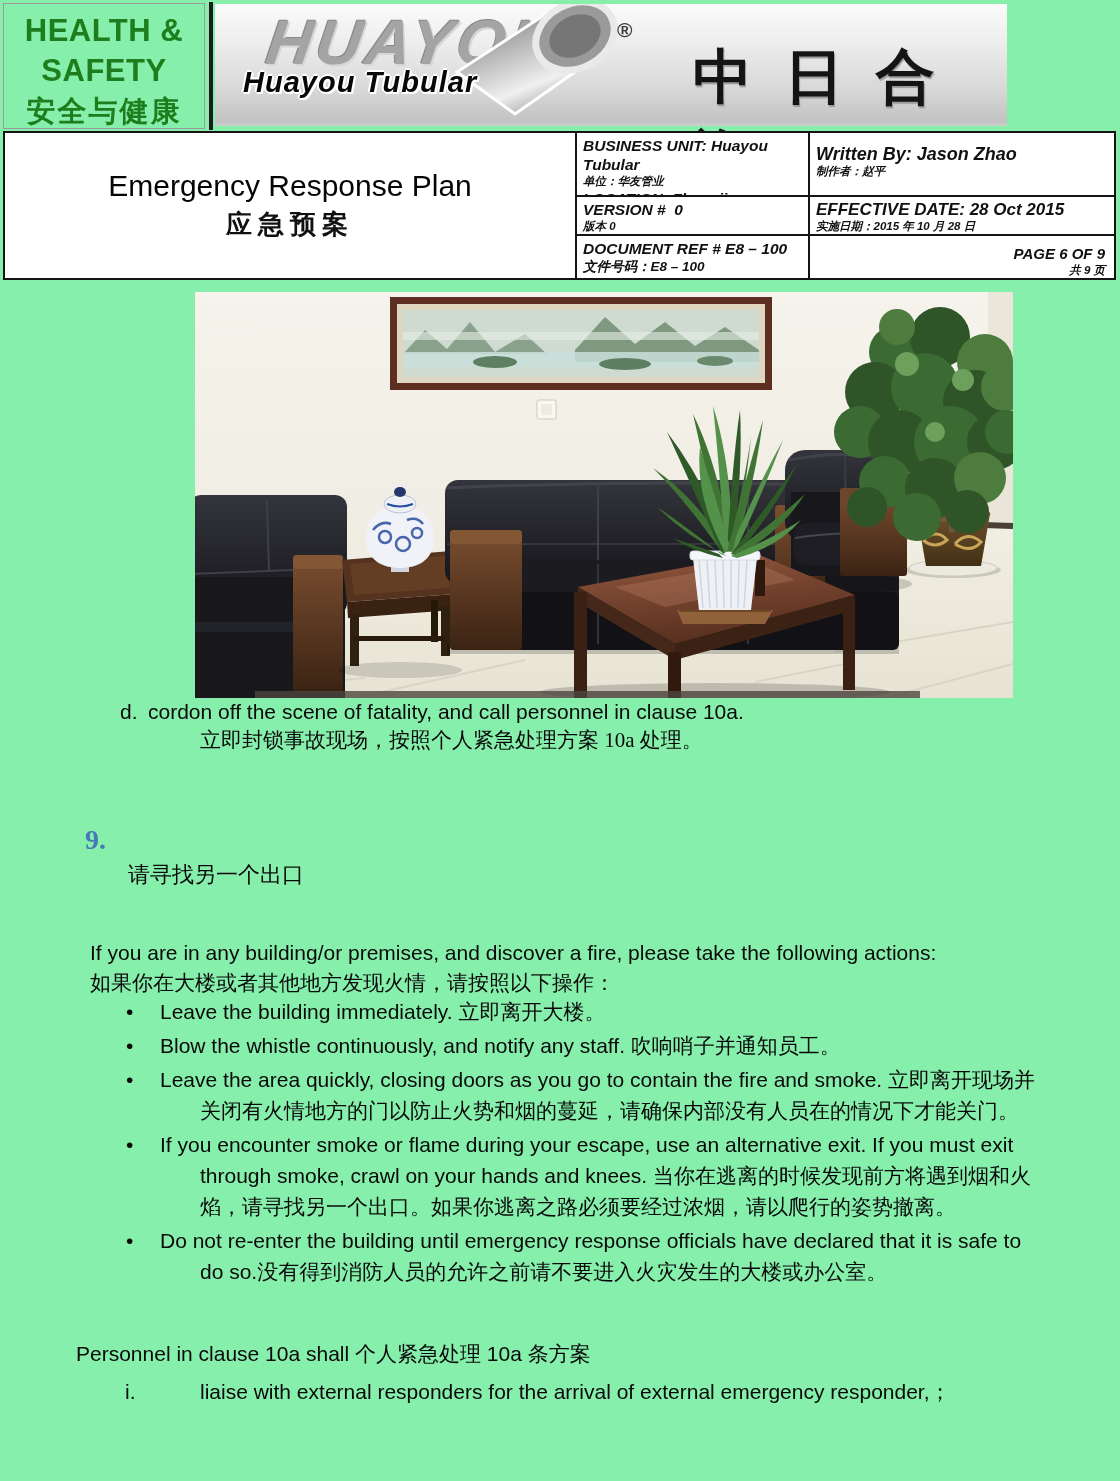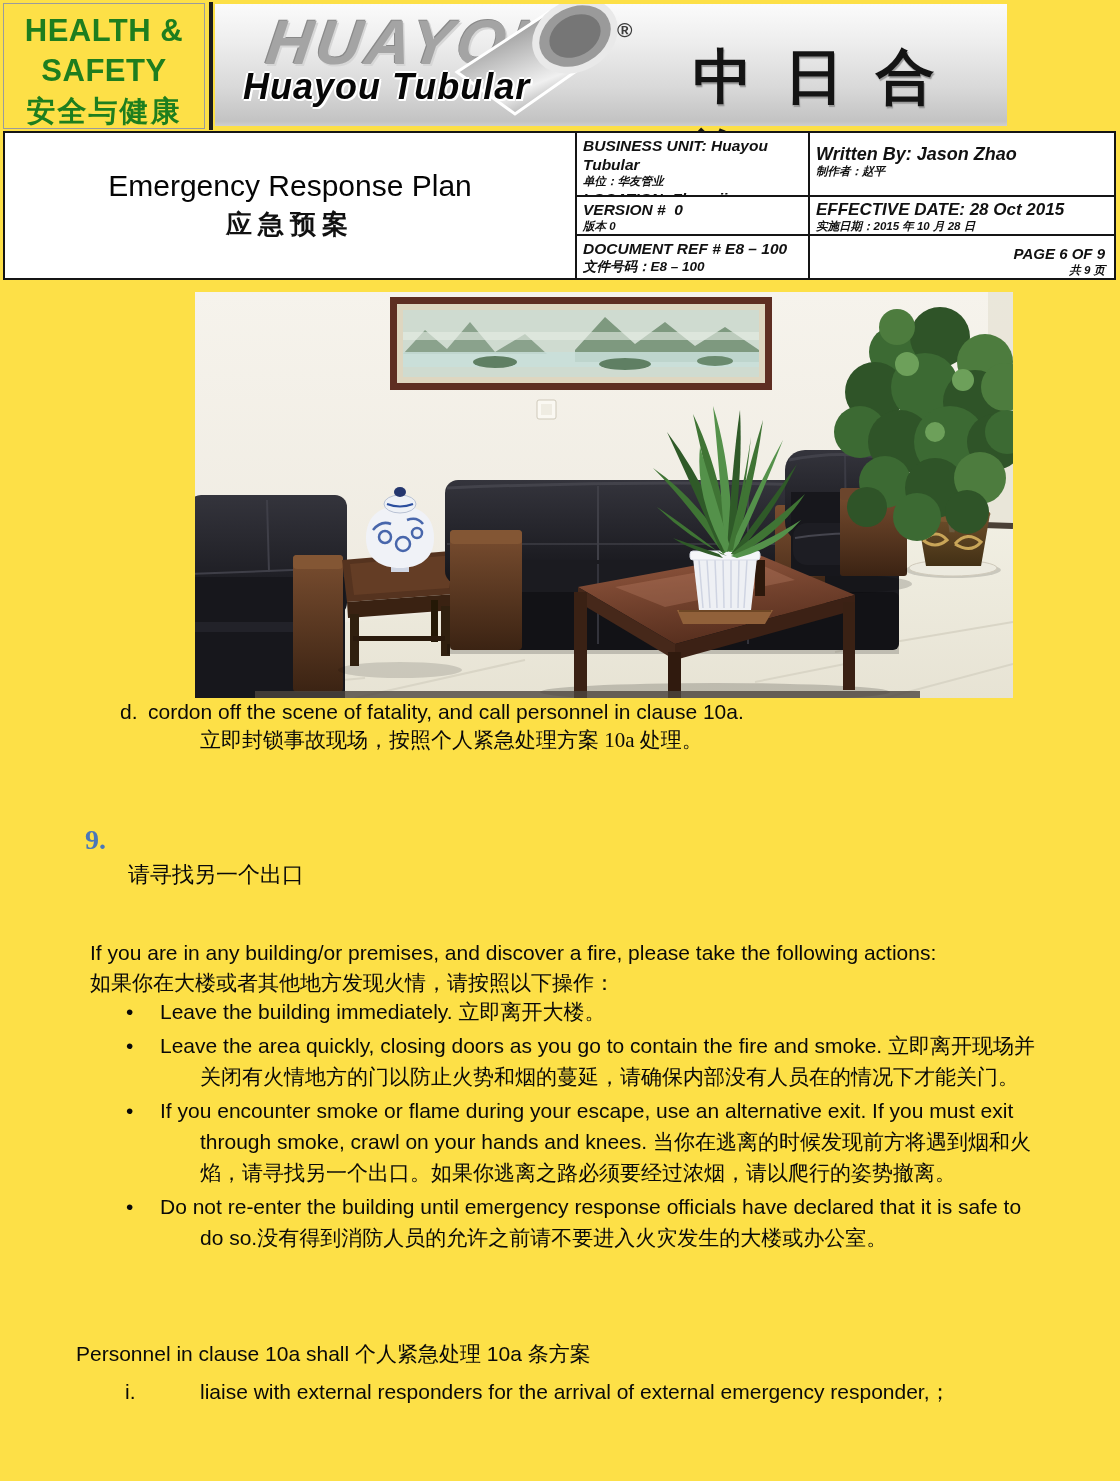--- a/index.html
+++ b/index.html
@@ -1,32 +1,32 @@
 <!DOCTYPE html>
 <html><head>
 <meta charset="utf-8">
 <style>
   html,body{margin:0;padding:0;background:#ffffff;}
-  .page{position:relative;width:1120px;height:1481px;background:#fde047;
+  .page{position:relative;width:1120px;height:1481px;background:#86efac;
         font-family:"Liberation Sans",sans-serif;color:#111;overflow:hidden;}
   .abs{position:absolute;}
 
   
   .hs-box{left:3px;top:3px;width:202px;height:126px;border:1px solid #9b9b9b;
           text-align:center;padding-top:7px;box-sizing:border-box;}
   .hs-line{color:#1e7e1e;font-weight:bold;font-size:31px;line-height:40px;letter-spacing:0.5px;}
   .hs-line.cjk{font-size:29px;letter-spacing:2px;}
   .logo-divider{left:209px;top:2px;width:4px;height:128px;background:#1c1c1c;}
   .logo-bar{left:215px;top:4px;width:792px;height:122px;
             background:linear-gradient(180deg,#fbfbfb 0%,#ededed 32%,#d9d9d9 68%,#c3c3c3 96%,#cfcfcf 100%);}
   .wordmark{left:52px;top:2px;font-size:63px;font-weight:900;font-style:italic;
             letter-spacing:4px;color:#a4a4a4;transform:skewX(-8deg);
             text-shadow:2px 2px 0 #d6d6d6,-1px -1px 0 #898989;}
   .reg-mark{left:402px;top:14px;font-size:21px;color:#3c3c3c;font-weight:bold;}
-  .logo-sub{left:28px;top:62px;font-size:36px;font-weight:800;font-style:italic;color:#070707;
+  .logo-sub{left:28px;top:62px;font-size:29px;font-weight:800;font-style:italic;color:#070707;
             letter-spacing:1px;
             text-shadow:2px 0 0 #fff,-2px 0 0 #fff,0 2px 0 #fff,0 -2px 0 #fff,2px 2px 0 #fff;}
   .jv-text{left:478px;top:34px;font-size:59px;font-weight:bold;color:#141414;letter-spacing:8px;
            text-shadow:1px 2px 1px #9a9a9a;}
 
   
   .hdr-table{left:3px;top:131px;width:1113px;height:149px;border:2px solid #151515;
              box-sizing:border-box;display:grid;grid-template-columns:572px 233px 1fr;
              grid-template-rows:64px 39px 1fr;background:#fff;}
   .cell{box-sizing:border-box;padding:3px 6px;overflow:hidden;}
@@ -334,20 +334,21 @@
   <div class="abs t serif" style="left:200px;top:727px;">立即封锁事故现场，按照个人紧急处理方案 10a 处理。</div>
 
   <div class="abs sec-head" style="left:85px;top:824px;">9.</div>
   <div class="abs t serif" style="left:128px;top:862px;font-size:22px;">请寻找另一个出口</div>
 
   <div class="abs t" style="left:90px;top:940px;width:970px;">If you are in any building/or premises, and discover a fire, please take the following actions:</div>
   <div class="abs t serif" style="left:90px;top:970px;width:970px;">如果你在大楼或者其他地方发现火情，请按照以下操作：</div>
 
   <ul class="abs bullets">
     <li>Leave the building immediately. 立即离开大楼。</li>
+    <li>Blow the whistle continuously, and notify any staff. 吹响哨子并通知员工。</li>
     <li>Leave the area quickly, closing doors as you go to contain the fire and smoke. 立即离开现场并关闭有火情地方的门以防止火势和烟的蔓延，请确保内部没有人员在的情况下才能关门。</li>
     <li>If you encounter smoke or flame during your escape, use an alternative exit. If you must exit through smoke, crawl on your hands and knees. 当你在逃离的时候发现前方将遇到烟和火焰，请寻找另一个出口。如果你逃离之路必须要经过浓烟，请以爬行的姿势撤离。</li>
     <li>Do not re-enter the building until emergency response officials have declared that it is safe to do so.没有得到消防人员的允许之前请不要进入火灾发生的大楼或办公室。</li>
   </ul>
 
   <div class="abs t" style="left:76px;top:1341px;width:970px;">Personnel in clause 10a shall 个人紧急处理 10a 条方案</div>
   <div class="abs t" style="left:125px;top:1379px;">i.</div>
   <div class="abs t" style="left:200px;top:1379px;width:860px;">liaise with external responders for the arrival of external emergency responder,；</div>
 
 </div>

